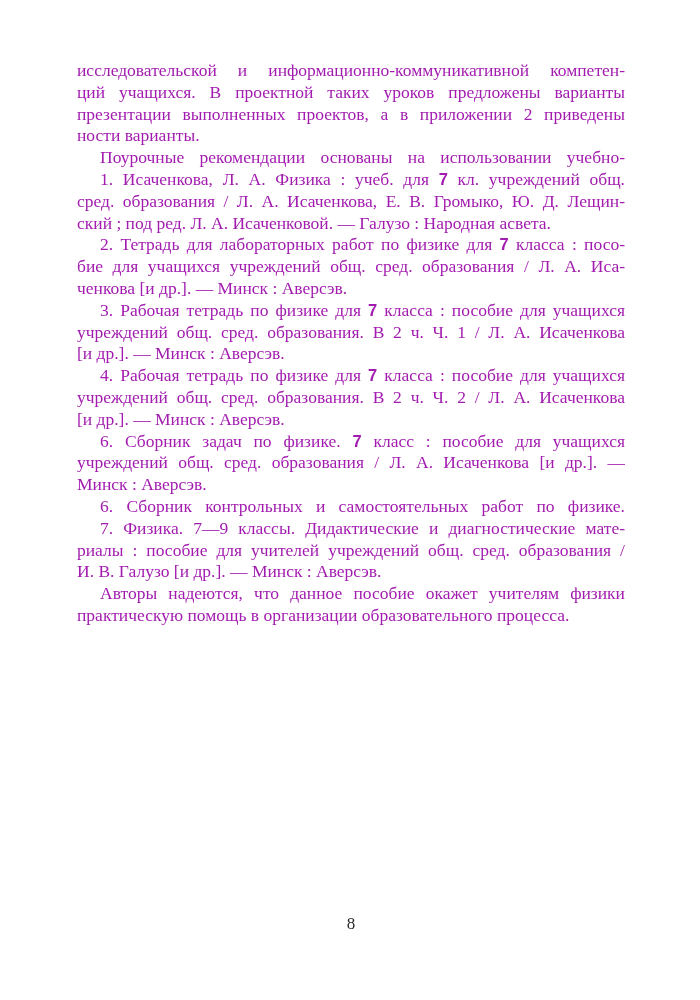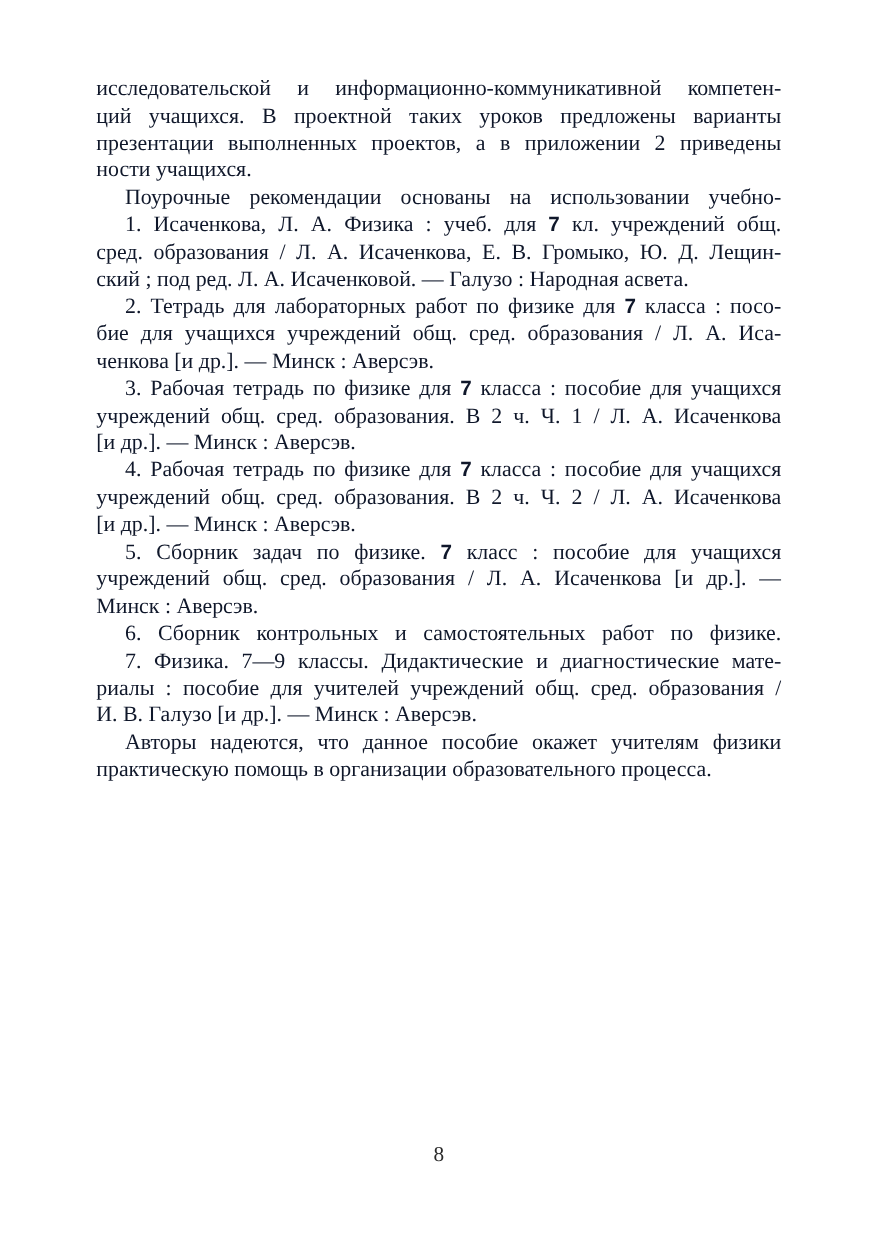--- a/index.html
+++ b/index.html
@@ -25,21 +25,21 @@
     left: 77px;
     top: 60px;
     width: 548px;
   }
   .line {
     font-size: 17.5px;
     line-height: 21.8px;
     height: 21.8px;
     overflow: hidden;
     text-align: left;
-    color: #0f172a;
+    color: #a21caf;
     -webkit-font-smoothing: antialiased;
   }
   .line.just {
     text-align: justify;
     text-align-last: justify;
   }
   .line.indent {
     text-indent: 23px;
   }
   .grade-number {
@@ -58,35 +58,35 @@
   }
 </style>
 </head>
 <body>
 
 <div class="book-page">
   <div class="text-block" id="text-block">
       <div class="line just"><span>исследовательской и информационно-коммуникативной компетен-</span></div>
       <div class="line just"><span>ций учащихся. В проектной таких уроков предложены варианты</span></div>
       <div class="line just"><span>презентации выполненных проектов, а в приложении 2 приведены</span></div>
-      <div class="line"><span>ности учащихся.</span></div>
+      <div class="line"><span>ности варианты.</span></div>
       <div class="line just indent"><span>Поурочные рекомендации основаны на использовании учебно-</span></div>
       <div class="line just indent"><span>1. Исаченкова, Л. А. Физика : учеб. для </span><span class="grade-number">7</span><span> кл. учреждений общ.</span></div>
       <div class="line just"><span>сред. образования / Л. А. Исаченкова, Е. В. Громыко, Ю. Д. Лещин-</span></div>
       <div class="line"><span>ский ; под ред. Л. А. Исаченковой. — Галузо : Народная асвета.</span></div>
       <div class="line just indent"><span>2. Тетрадь для лабораторных работ по физике для </span><span class="grade-number">7</span><span> класса : посо-</span></div>
       <div class="line just"><span>бие для учащихся учреждений общ. сред. образования / Л. А. Иса-</span></div>
       <div class="line"><span>ченкова [и др.]. — Минск : Аверсэв.</span></div>
       <div class="line just indent"><span>3. Рабочая тетрадь по физике для </span><span class="grade-number">7</span><span> класса : пособие для учащихся</span></div>
       <div class="line just"><span>учреждений общ. сред. образования. В 2 ч. Ч. 1 / Л. А. Исаченкова</span></div>
       <div class="line"><span>[и др.]. — Минск : Аверсэв.</span></div>
       <div class="line just indent"><span>4. Рабочая тетрадь по физике для </span><span class="grade-number">7</span><span> класса : пособие для учащихся</span></div>
       <div class="line just"><span>учреждений общ. сред. образования. В 2 ч. Ч. 2 / Л. А. Исаченкова</span></div>
       <div class="line"><span>[и др.]. — Минск : Аверсэв.</span></div>
-      <div class="line just indent"><span>5. Сборник задач по физике. </span><span class="grade-number">7</span><span> класс : пособие для учащихся</span></div>
+      <div class="line just indent"><span>6. Сборник задач по физике. </span><span class="grade-number">7</span><span> класс : пособие для учащихся</span></div>
       <div class="line just"><span>учреждений общ. сред. образования / Л. А. Исаченкова [и др.]. —</span></div>
       <div class="line"><span>Минск : Аверсэв.</span></div>
       <div class="line just indent"><span>6. Сборник контрольных и самостоятельных работ по физике.</span></div>
       <div class="line just indent"><span>7. Физика. 7—9 классы. Дидактические и диагностические мате-</span></div>
       <div class="line just"><span>риалы : пособие для учителей учреждений общ. сред. образования /</span></div>
       <div class="line"><span>И. В. Галузо [и др.]. — Минск : Аверсэв.</span></div>
       <div class="line just indent"><span>Авторы надеются, что данное пособие окажет учителям физики</span></div>
       <div class="line"><span>практическую помощь в организации образовательного процесса.</span></div>
     </div>
   <div class="page-footer">

